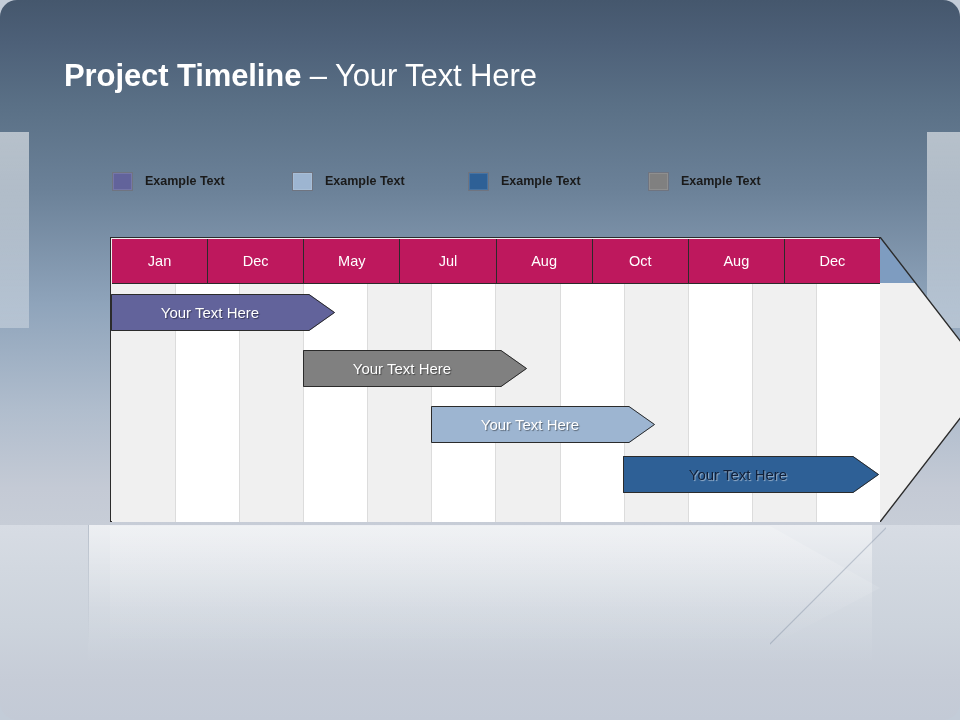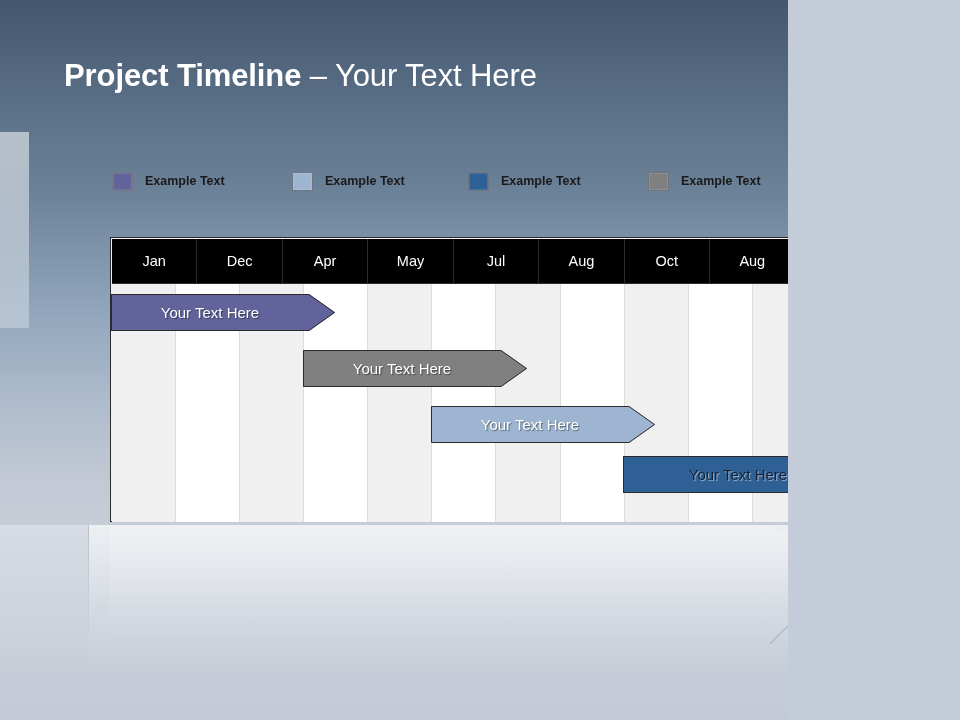--- a/index.html
+++ b/index.html
@@ -4,21 +4,21 @@
 <title>Project Timeline</title>
 <style>
   html,body{margin:0;padding:0;}
   body{
     width:960px;height:720px;overflow:hidden;position:relative;
     font-family:"Liberation Sans","DejaVu Sans",sans-serif;
     background:#c3ccd8;
   }
 
   
-  #slide{position:absolute;inset:0;width:788px;height:720px;overflow:hidden;}
+  #slide{position:absolute;inset:0;width:960px;height:720px;overflow:hidden;border-radius:17px;}
 
   .bg-wall{
     position:absolute;left:0;top:0;width:960px;height:525px;
     background:linear-gradient(180deg,
       #44566c 0%,
       #4a5d74 6%,
       #5b7characters 6%,
       #5d7characters 7%,
       #5b7290 18%,
       #6b82a0 34%,
@@ -125,21 +125,21 @@
   }
   .col:last-child{border-right:none;}
   .col.shade{background:#f0f0f0;}
   .col.plain{background:#ffffff;}
 
   .head-row{
     position:absolute;left:1px;top:1px;width:768px;height:45px;display:flex;
     border-bottom:1px solid #2b2b2b;box-sizing:border-box;
   }
   .head-cell{
-    flex:1 1 0;background:#000000;color:#ffffff;
+    flex:1 1 0;background:#be185d;color:#ffffff;
     display:flex;align-items:center;justify-content:center;
     font-size:14.5px;border-right:1px solid #2b2b2b;box-sizing:border-box;
   }
   .head-cell:first-child{border-left:none;}
   .head-cell:last-child{border-right:none;}
 
   
   .bar{
     position:absolute;height:37px;
     display:flex;align-items:center;justify-content:center;
@@ -212,21 +212,20 @@
           <div class="col shade"></div>
           <div class="col plain"></div>
           <div class="col shade"></div>
           <div class="col plain"></div>
           <div class="col shade"></div>
           <div class="col plain"></div>
         </div>
       <div class="head-row" id="head-host">
           <div class="head-cell">Jan</div>
           <div class="head-cell">Dec</div>
-          <div class="head-cell">Apr</div>
           <div class="head-cell">May</div>
           <div class="head-cell">Jul</div>
           <div class="head-cell">Aug</div>
           <div class="head-cell">Oct</div>
           <div class="head-cell">Aug</div>
           <div class="head-cell">Dec</div>
         </div>
     </div>
 
     <div id="bars-host">

